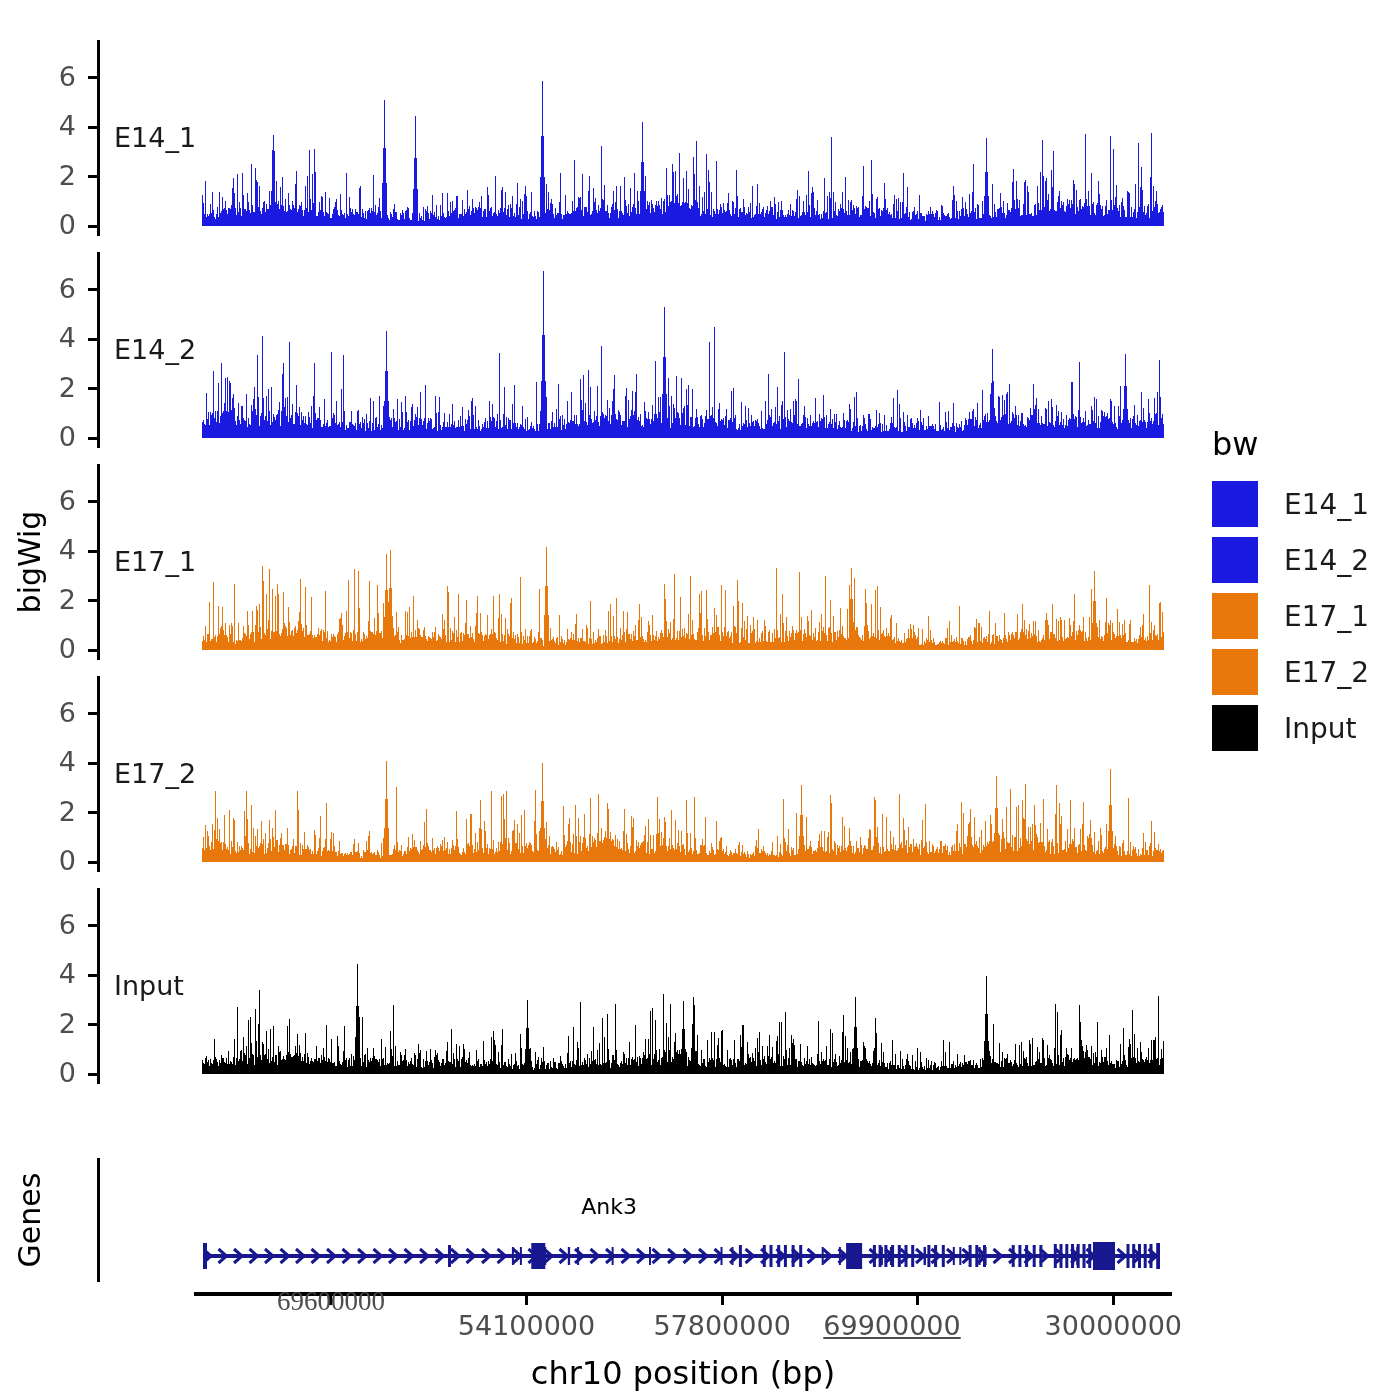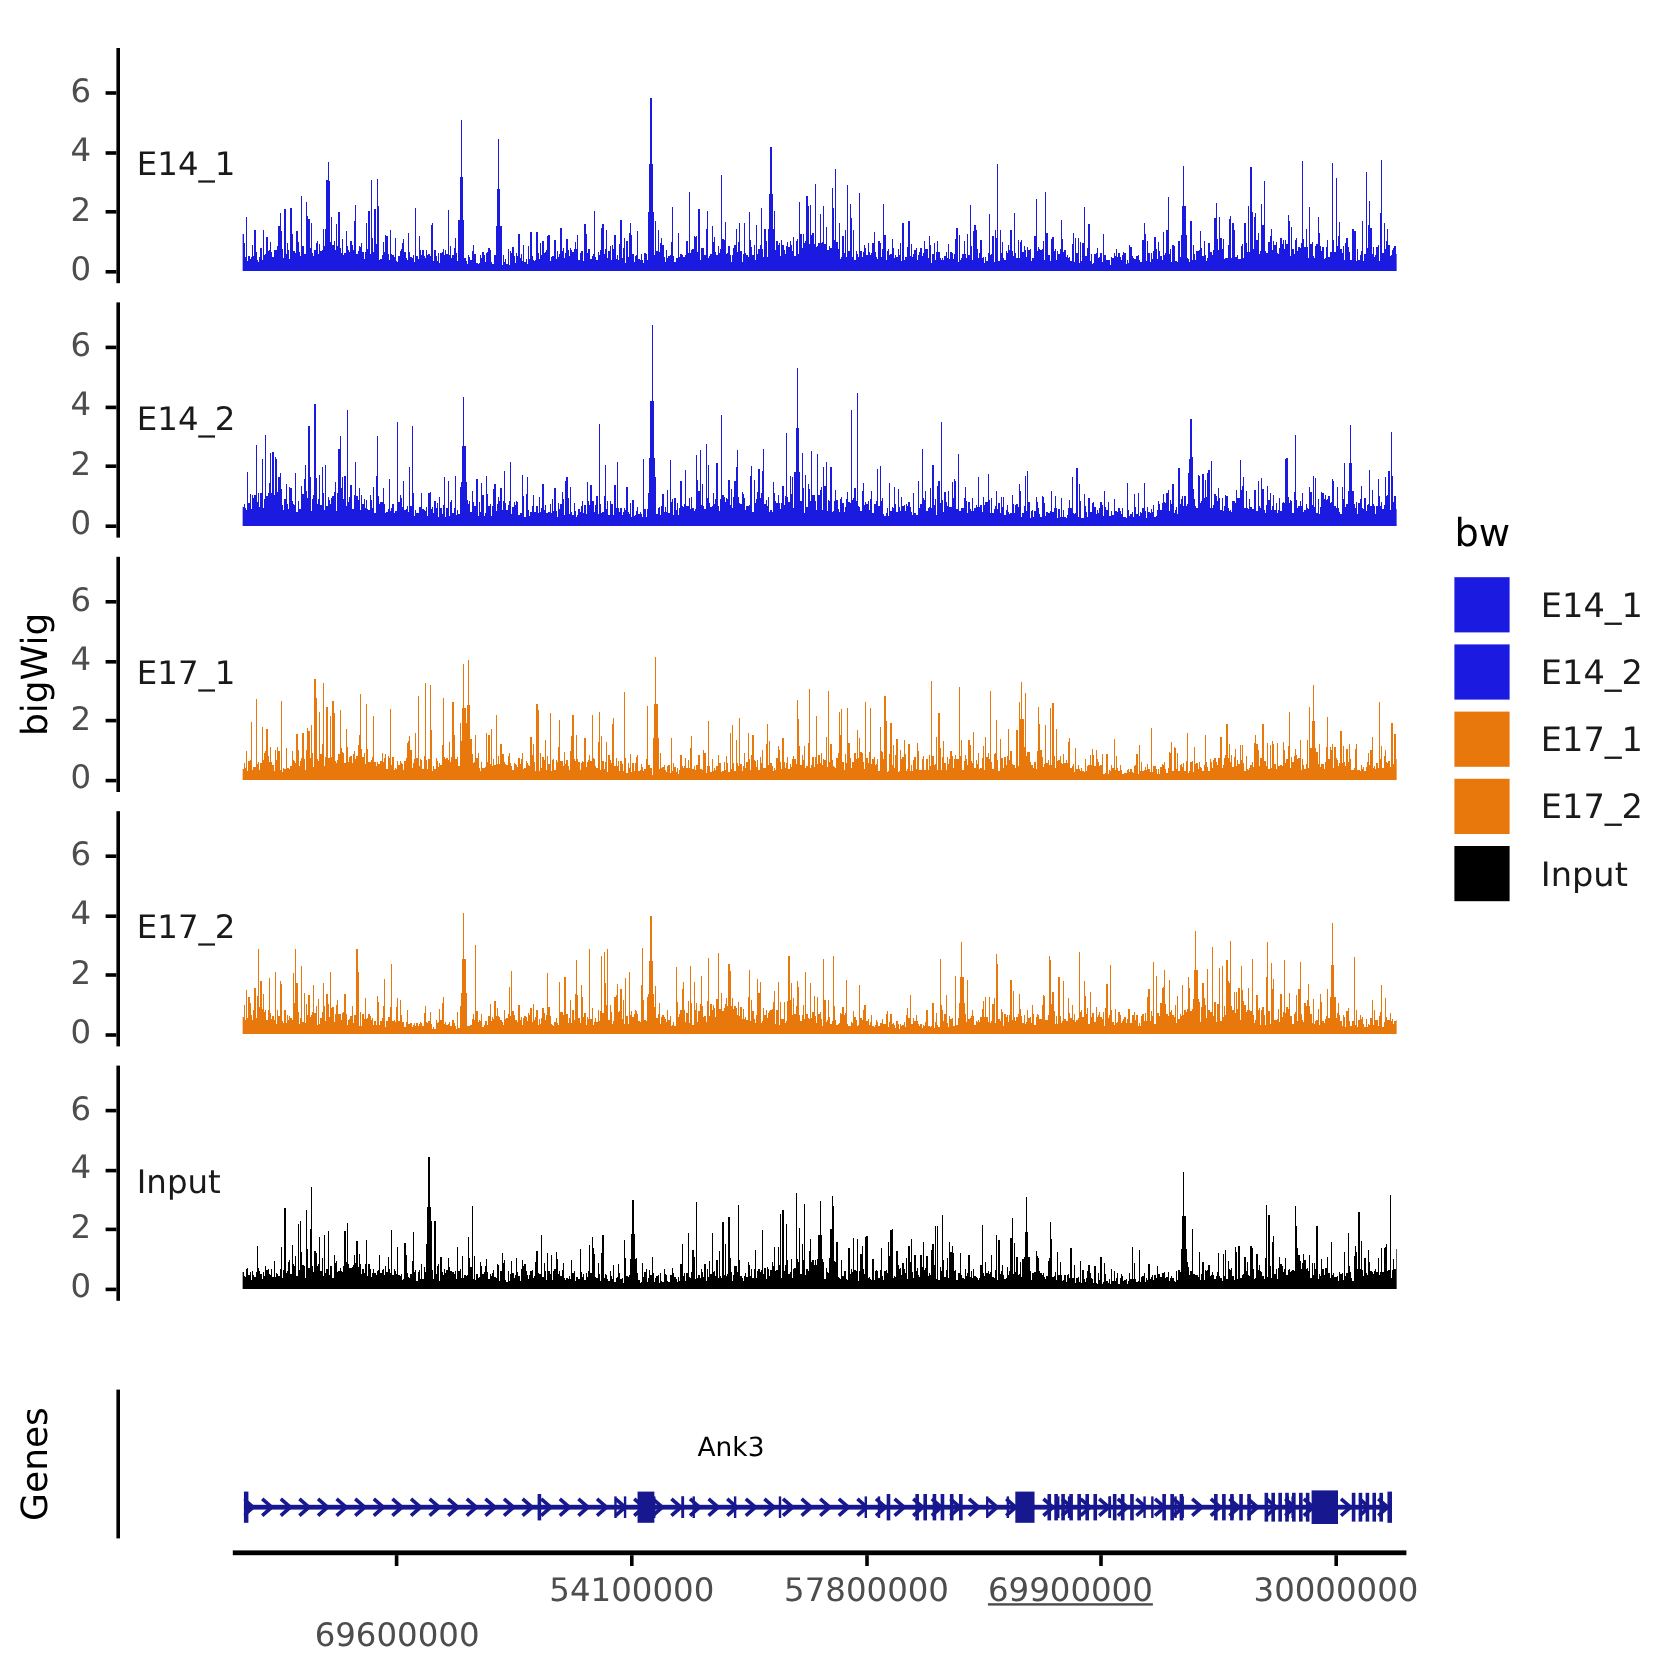--- a/index.html
+++ b/index.html
@@ -297,30 +297,31 @@
           <rect x="316.9" y="7" width="2" height="18" fill="#17178f"></rect>
           <rect x="781.6" y="7" width="2" height="18" fill="#17178f"></rect>
           <rect x="654.5" y="7" width="2" height="18" fill="#17178f"></rect>
         </svg>
       </div>
     </div>
 
   <div id="xaxis">
       <div class="xaxisline" style="left: 194px; top: 1292px; width: 978px;"></div>
       <div class="xtick" style="left: 329.42px; top: 1296px;"></div>
-      <div class="xticklab" style="left: 220.92px; top: 1348px; width: 220px;">69600000</div>
+      <div class="xticklab" style="left: 220.92px; top: 1286px; width: 220px; font-family: Liberation Serif, serif;">69600000</div>
       <div class="xtick" style="left: 525.02px; top: 1296px;"></div>
       <div class="xticklab" style="left: 416.52px; top: 1310px; width: 220px;">54100000</div>
       <div class="xtick" style="left: 720.62px; top: 1296px;"></div>
       <div class="xticklab" style="left: 612.12px; top: 1310px; width: 220px;">57800000</div>
       <div class="xtick" style="left: 916.22px; top: 1296px;"></div>
       <div class="xticklab" style="left: 782px; top: 1310px; width: 220px; text-decoration: underline;">69900000</div>
       <div class="xtick" style="left: 1111.82px; top: 1296px;"></div>
       <div class="xticklab" style="left: 1003.32px; top: 1310px; width: 220px;">30000000</div>
     </div>
+  <div class="xlab" id="xlabel" style="left: 94px; top: 1354px; width: 1178px;">chr10 position (bp)</div>
 
   <div class="legend" id="legend" style="left: 1212px; top: 425px; width: 188px; height: 310px;">
     <div class="legend-title" id="legend-title" style="left: 0px; top: 0px;">bw</div>
     <div id="legend-rows">
         <div class="legend-row" style="left: 0px; top: 56px;">
           <span class="legend-key" style="background: rgb(26, 26, 224);"></span>
           <span class="legend-text">E14_1</span>
         </div>
         <div class="legend-row" style="left: 0px; top: 112px;">
           <span class="legend-key" style="background: rgb(26, 26, 224);"></span>

